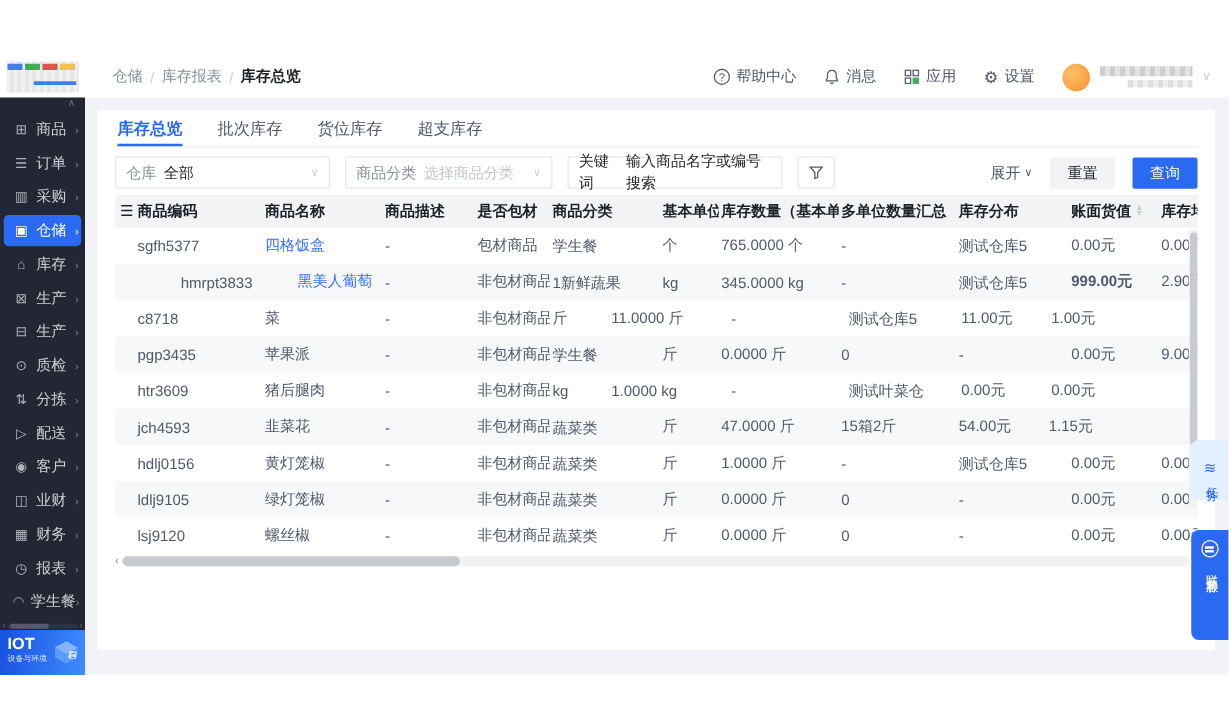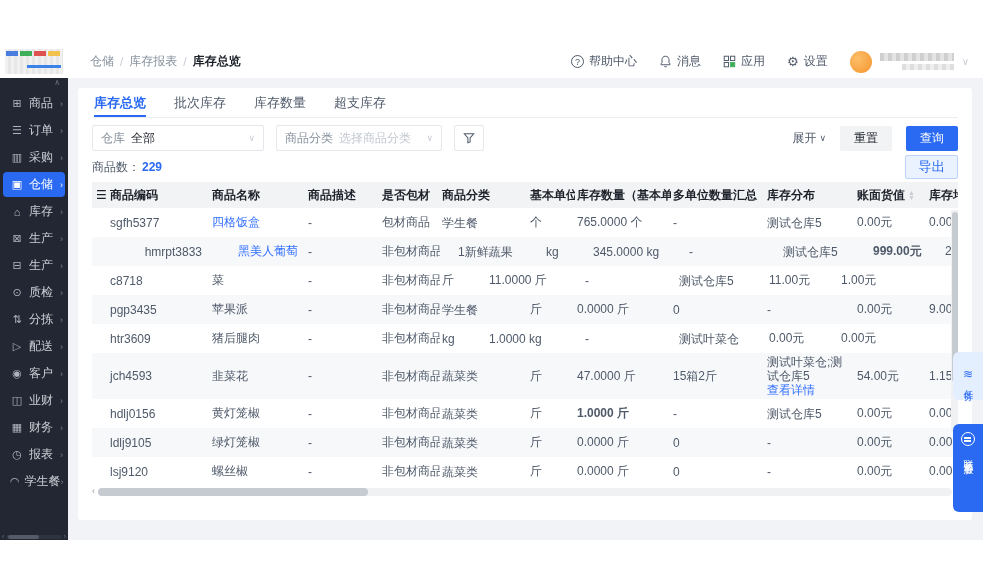--- a/index.html
+++ b/index.html
@@ -263,63 +263,72 @@
           <span class="arr">›</span>
         </div>
       </div>
     <div class="side-hscroll">
       <span class="cap">‹</span>
       <span class="track">
           <span class="thumb"></span>
         </span>
       <span class="cap">›</span>
     </div>
+    <div class="iot-banner">
+      <div class="iot-title">IOT</div>
+      <div class="iot-sub">设备与环境</div>
+      <svg class="iot-cube" viewBox="0 0 24 24">
+        <path d="M12 3 21 8v8l-9 5-9-5V8z" fill="#5fa0ff"></path>
+        <path d="M12 3 21 8l-9 5-9-5z" fill="#8cbcff"></path>
+        <path d="M14 11h6v6h-6z" fill="#e8f2ff" transform="rotate(8 17 14)"></path>
+        <path d="M16 13.5 19 12.5M16 15.5 19 16.5" stroke="#3f8cff" stroke-width="1"></path>
+      </svg>
+    </div>
   </div>
 
   <div class="content">
     <div class="card">
 
       <div class="tabs" id="tabs">
           <div class="tab active">库存总览</div>
           <div class="tab">批次库存</div>
-          <div class="tab">库存数量</div>
+          <div class="tab">货位库存</div>
           <div class="tab">超支库存</div>
         </div>
 
       <div class="filters">
         <div class="sel" style="width:172px">
           <span class="flabel">仓库</span>
           <span class="fval">全部</span>
           <span class="chev">∨</span>
         </div>
         <div class="sel" style="width:166px">
           <span class="flabel">商品分类</span>
           <span class="fph">选择商品分类</span>
           <span class="chev">∨</span>
+        </div>
+        <div class="kw" style="width:172px">
+          <span class="flabel">关键词</span>
+          <span class="fph">输入商品名字或编号搜索</span>
         </div>
         <div class="funnel-btn">
           <svg width="12" height="12" viewBox="0 0 14 14">
             <path d="M1.5 2h11L8.3 7v4.5l-2.6 1V7z" fill="none" stroke="#4e5969" stroke-width="1.2"></path>
           </svg>
         </div>
         <div class="filters-right">
           <span class="expand">
             <span>展开</span>
             <span class="chev">∨</span>
           </span>
           <button class="btn btn-reset">重置</button>
           <button class="btn btn-query">查询</button>
         </div>
       </div>
 
-      <div class="count-row">
-        <span class="count-label">商品数：</span>
-        <span class="count-num">229</span>
-        <button class="btn-export">导出</button>
-      </div>
 
       <div class="table-wrap">
         <span class="vcaret-up">∧</span>
         <div class="t-viewport">
           <div class="t-inner">
             <div class="t-head" id="t-head">
                 <span class="cell col-icon" style="flex-basis: 16px;">☰</span>
                 <span class="cell" style="flex-basis: 102px;"><span>商品编码</span></span>
                 <span class="cell" style="flex-basis: 96px;"><span>商品名称</span></span>
                 <span class="cell" style="flex-basis: 74px;"><span>商品描述</span></span>
@@ -349,21 +358,21 @@
                   <span class="cell wrap" style="flex-basis: 90px;"><span>测试仓库5</span></span>
                   <span class="cell" style="flex-basis: 72px;">0.00元</span>
                   <span class="cell" style="flex-basis: 78px;">0.00元</span>
                 </div>
                 <div class="t-row">
                   <span class="cell" style="flex-basis: 16px;"></span>
                   <span class="cell" style="flex-basis: 102px; text-align: right;">hmrpt3833</span>
                   <span class="cell" style="flex-basis: 96px; text-align: right;"><span class="link">黑美人葡萄</span></span>
                   <span class="cell" style="flex-basis: 74px;">-</span>
                   <span class="cell" style="flex-basis: 60px;">非包材商品</span>
-                  <span class="cell wrap" style="flex-basis: 88px; margin-left: 16px;">1新鲜蔬果</span>
+                  <span class="cell wrap" style="flex-basis: 88px;">1新鲜蔬果</span>
                   <span class="cell" style="flex-basis: 47px;">kg</span>
                   <span class="cell" style="flex-basis: 96px;">345.0000 kg</span>
                   <span class="cell" style="flex-basis: 94px;">-</span>
                   <span class="cell wrap" style="flex-basis: 90px;"><span>测试仓库5</span></span>
                   <span class="cell" style="flex-basis: 72px; font-weight: bold;">999.00元</span>
                   <span class="cell" style="flex-basis: 78px;">2.90元</span>
                 </div>
                 <div class="t-row">
                   <span class="cell" style="flex-basis: 16px;"></span>
                   <span class="cell" style="flex-basis: 102px;">c8718</span>
@@ -407,33 +416,32 @@
                 <div class="t-row">
                   <span class="cell" style="flex-basis: 16px;"></span>
                   <span class="cell" style="flex-basis: 102px;">jch4593</span>
                   <span class="cell" style="flex-basis: 96px;"><span>韭菜花</span></span>
                   <span class="cell" style="flex-basis: 74px;">-</span>
                   <span class="cell" style="flex-basis: 60px;">非包材商品</span>
                   <span class="cell wrap" style="flex-basis: 88px;">蔬菜类</span>
                   <span class="cell" style="flex-basis: 47px;">斤</span>
                   <span class="cell" style="flex-basis: 96px;">47.0000 斤</span>
                   <span class="cell" style="flex-basis: 94px;">15箱2斤</span>
-                  <span class="cell wrap" style="flex-basis: 90px;"><span>测试叶菜仓;测试仓库5</span><br><span class="link">查看详情</span></span>
                   <span class="cell" style="flex-basis: 72px;">54.00元</span>
                   <span class="cell" style="flex-basis: 78px;">1.15元</span>
                 </div>
                 <div class="t-row">
                   <span class="cell" style="flex-basis: 16px;"></span>
                   <span class="cell" style="flex-basis: 102px;">hdlj0156</span>
                   <span class="cell" style="flex-basis: 96px;"><span>黄灯笼椒</span></span>
                   <span class="cell" style="flex-basis: 74px;">-</span>
                   <span class="cell" style="flex-basis: 60px;">非包材商品</span>
                   <span class="cell wrap" style="flex-basis: 88px;">蔬菜类</span>
                   <span class="cell" style="flex-basis: 47px;">斤</span>
-                  <span class="cell" style="flex-basis: 96px; font-weight: bold;">1.0000 斤</span>
+                  <span class="cell" style="flex-basis: 96px;">1.0000 斤</span>
                   <span class="cell" style="flex-basis: 94px;">-</span>
                   <span class="cell wrap" style="flex-basis: 90px;"><span>测试仓库5</span></span>
                   <span class="cell" style="flex-basis: 72px;">0.00元</span>
                   <span class="cell" style="flex-basis: 78px;">0.00元</span>
                 </div>
                 <div class="t-row">
                   <span class="cell" style="flex-basis: 16px;"></span>
                   <span class="cell" style="flex-basis: 102px;">ldlj9105</span>
                   <span class="cell" style="flex-basis: 96px;"><span>绿灯笼椒</span></span>
                   <span class="cell" style="flex-basis: 74px;">-</span>

